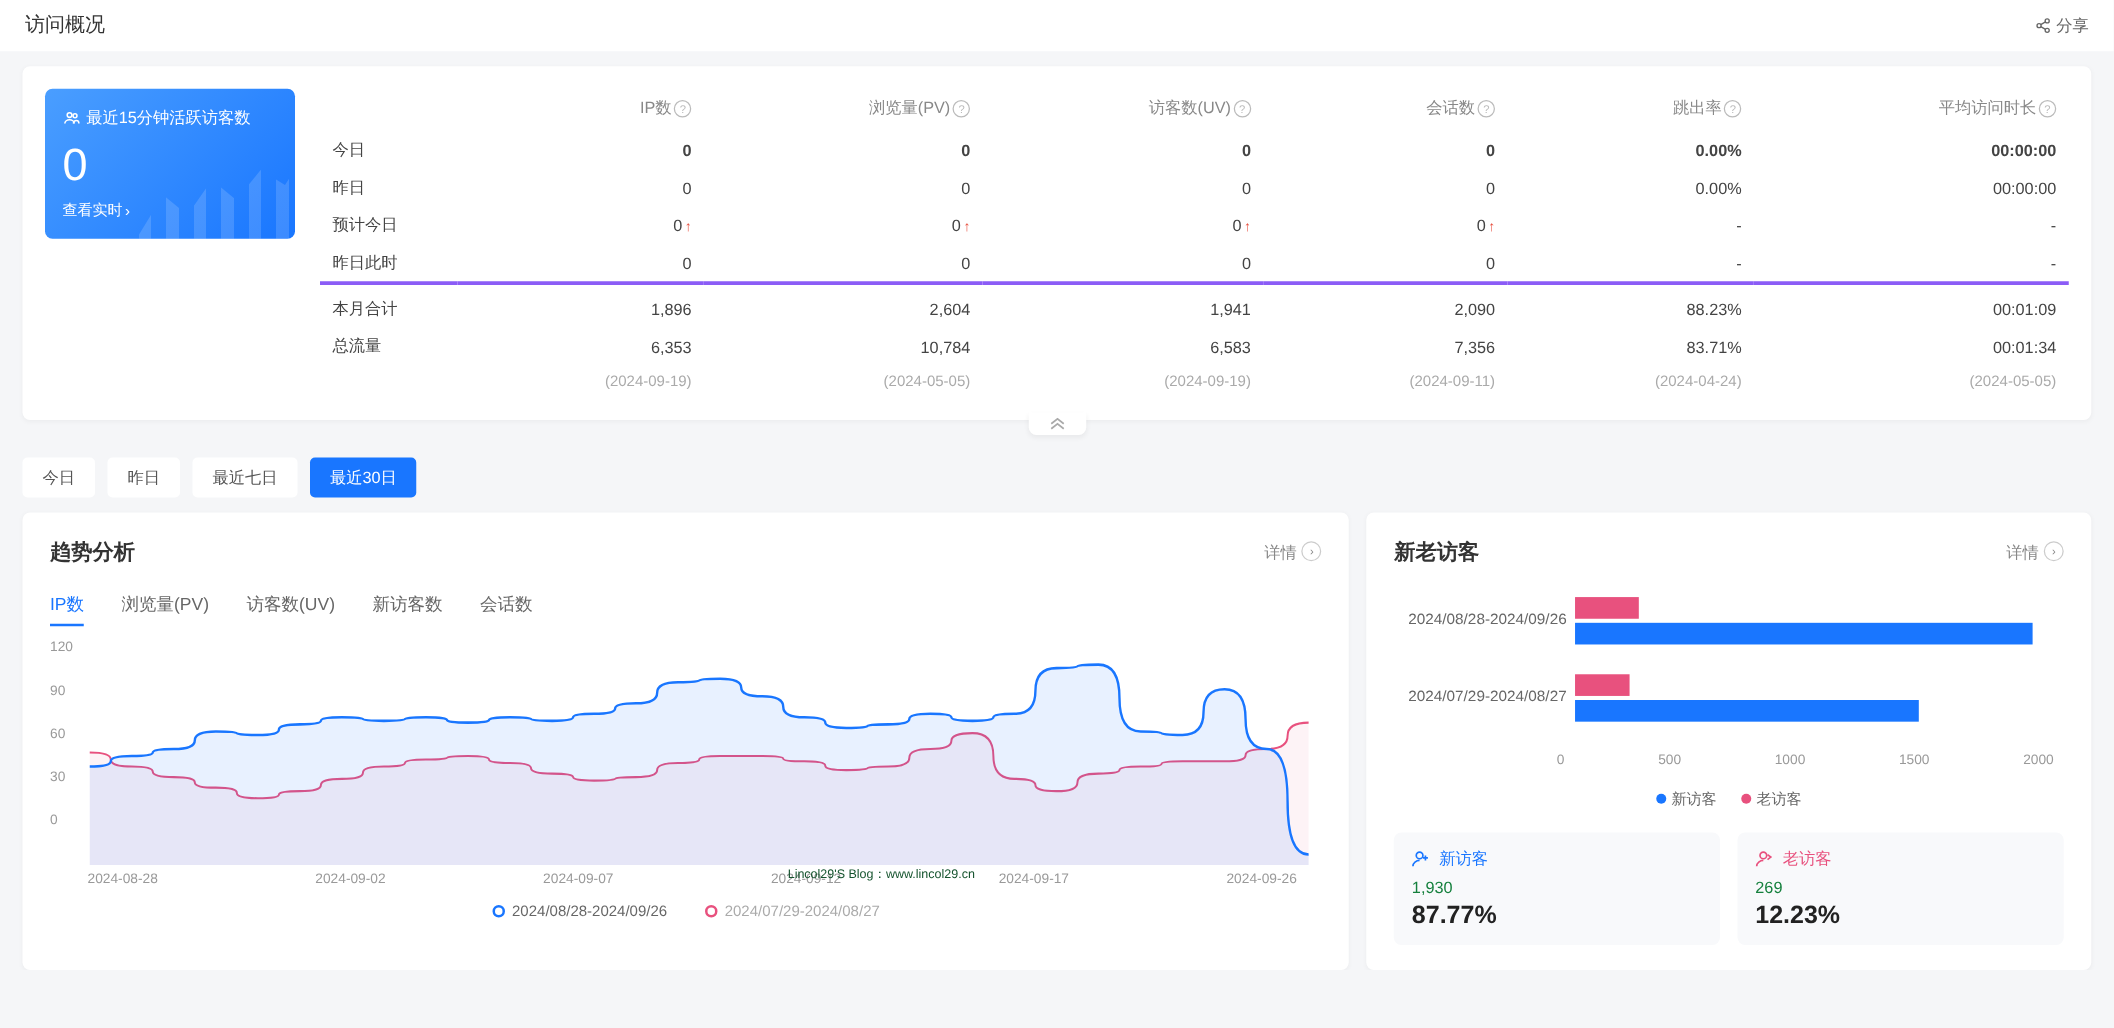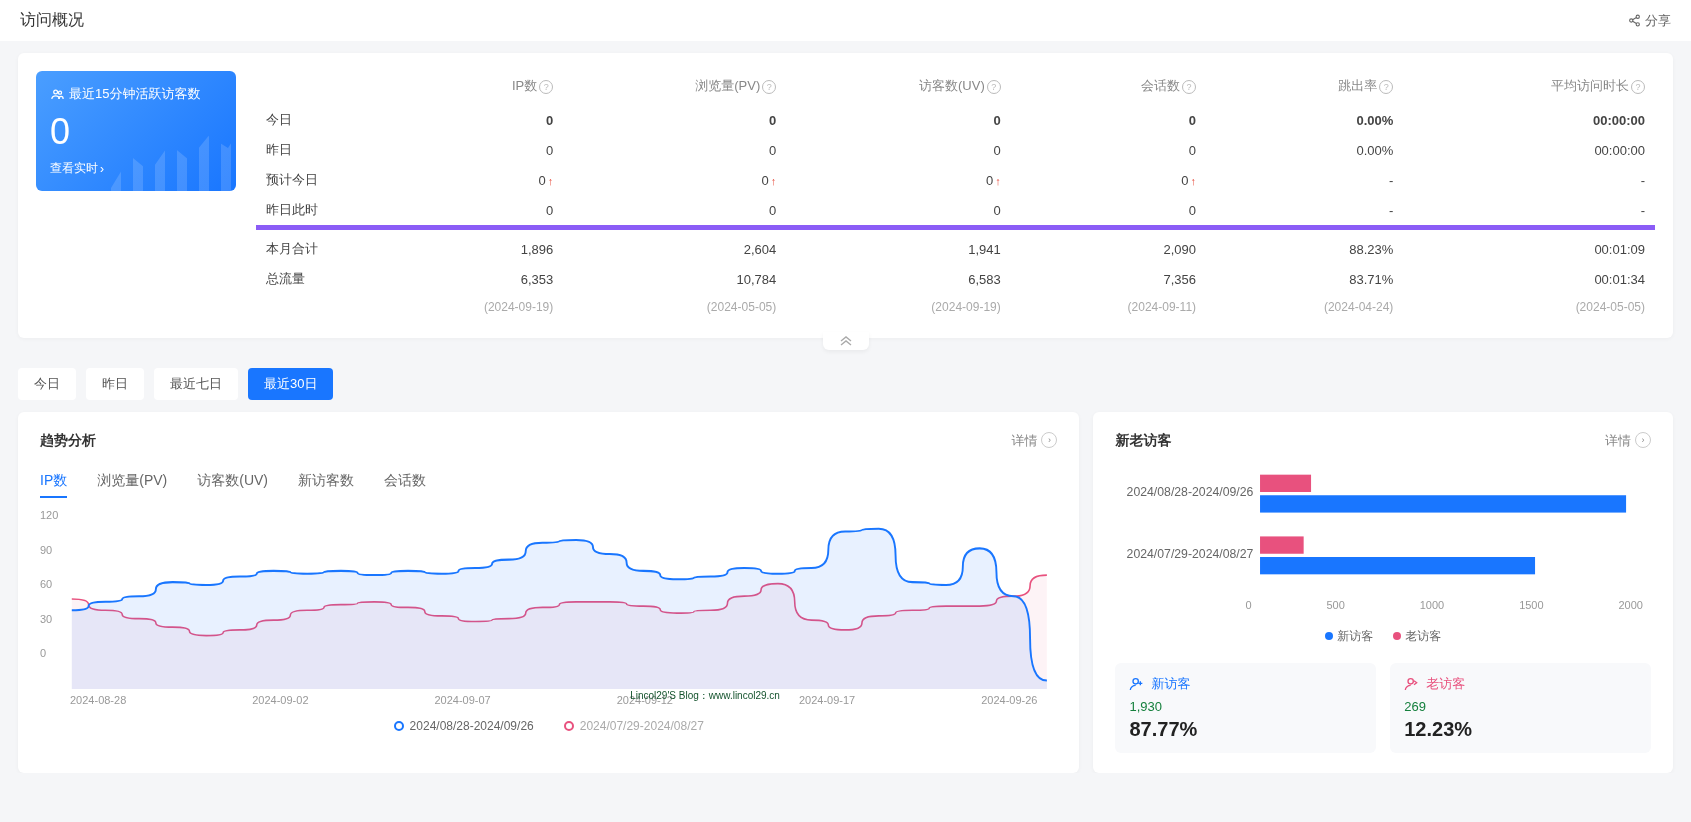--- a/index.html
+++ b/index.html
@@ -14,34 +14,34 @@
 .active-box .label { font-size: 13px; display: flex; align-items: center; gap: 4px; }
 .active-box .value { font-size: 36px; font-weight: 300; }
 .active-box .link { font-size: 12px; cursor: pointer; display: flex; align-items: center; gap: 2px; }
 .active-box::after { content: ""; position: absolute; bottom: -5px; right: -5px; width: 130px; height: 80px; background: repeating-linear-gradient(90deg, rgba(255,255,255,0.15) 0 10px, transparent 10px 22px); clip-path: polygon(0 90%, 15% 50%, 30% 70%, 45% 35%, 60% 55%, 75% 25%, 90% 40%, 100% 15%, 100% 100%, 0 100%); }
 .tbl { flex: 1; margin-left: 20px; }
 .tbl table { width: 100%; border-collapse: collapse; }
 .tbl th, .tbl td { text-align: right; padding: 6px 10px; font-weight: 400; color: #444; font-size: 13px; }
 .tbl th:first-child, .tbl td:first-child { text-align: left; width: 110px; }
 .tbl thead th { color: #888; font-size: 13px; padding-bottom: 10px; }
 .tbl .info { display: inline-flex; width: 14px; height: 14px; border: 1px solid #bbb; border-radius: 50%; align-items: center; justify-content: center; font-size: 9px; color: #bbb; margin-left: 2px; vertical-align: middle; }
-.tbl .sep td { border-top: 5px solid #8b5cf6; padding-top: 10px; }
+.tbl .sep td { border-top: 3px solid #8b5cf6; padding-top: 10px; }
 .tbl .dates td { color: #aaa; font-size: 12px; }
 .tbl .bold { font-weight: 600; }
 .up { color: #e74c3c; font-size: 11px; margin-left: 2px; }
 .collapse { position: absolute; bottom: -12px; left: 50%; transform: translateX(-50%); width: 46px; height: 18px; background: #fff; border-radius: 0 0 6px 6px; display: flex; align-items: center; justify-content: center; color: #aaa; cursor: pointer; box-shadow: 0 2px 4px rgba(0,0,0,0.05); }
 .tabs { display: flex; gap: 10px; padding: 0 18px; margin-top: 30px; }
 .tab { padding: 7px 16px; background: #fff; border-radius: 4px; cursor: pointer; font-size: 13px; color: #555; }
 .tab.active { background: #1976ff; color: #fff; }
 .row2 { display: flex; gap: 14px; padding: 0 18px; margin-top: 12px; }
 .panel { background: #fff; border-radius: 6px; padding: 20px 22px; box-shadow: 0 1px 4px rgba(0,0,0,0.04); }
 .trend { flex: 1.9; }
 .visitors { flex: 1; }
 .panel-head { display: flex; justify-content: space-between; align-items: center; margin-bottom: 16px; }
-.panel-head h2 { font-size: 14px; font-weight: 600; }
+.panel-head h2 { font-size: 17px; font-weight: 600; }
 .detail { display: flex; align-items: flex-start; gap: 4px; color: #888; font-size: 13px; cursor: pointer; }
 .detail .arrow { width: 16px; height: 16px; border: 1px solid #ccc; border-radius: 50%; display: inline-flex; align-items: center; justify-content: center; font-size: 9px; }
 .subtabs { display: flex; gap: 30px; border-bottom: 1px solid transparent; margin-bottom: 10px; }
 .subtab { padding: 6px 0; cursor: pointer; color: #666; font-size: 14px; }
 .subtab.active { color: #1976ff; border-bottom: 2px solid #1976ff; }
 .chart-area { position: relative; height: 200px; }
 .chart-area svg { width: 100%; height: 180px; }
 .x-labels { display: flex; justify-content: space-between; font-size: 11px; color: #999; padding: 2px 20px 0 30px; }
 .legend { display: flex; justify-content: center; gap: 30px; font-size: 12px; color: #666; margin-top: 10px; }
 .legend-item { display: flex; align-items: center; gap: 6px; }

